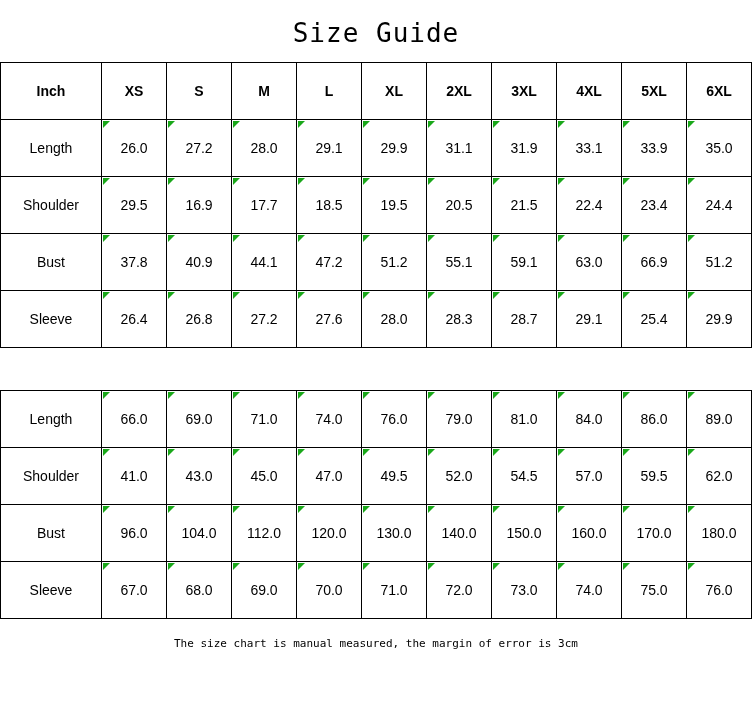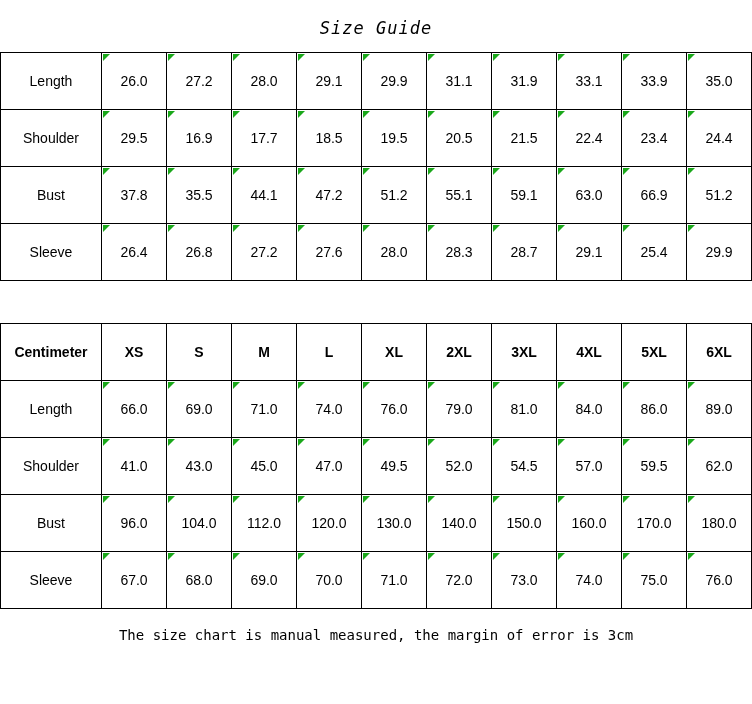--- a/index.html
+++ b/index.html
@@ -16,26 +16,25 @@
   }
   .page {
     position: relative;
     width: 752px;
     height: 704px;
     box-sizing: border-box;
   }
   .title {
     text-align: center;
     font-family: "DejaVu Sans Mono", monospace;
-    font-size: 17px;
+    font-size: 26px;
     letter-spacing: 1px;
     color: #000;
     padding-top: 18px;
     padding-bottom: 14px;
-    font-style: italic;
   }
   table.size-table {
     border-collapse: collapse;
     width: 752px;
     table-layout: fixed;
   }
   table.size-table td {
     border: 1px solid #000000;
     height: 54px;
     text-align: center;
@@ -70,21 +69,21 @@
   }
   .first-col { width: 101px; }
   .sizecol { width: 65px; }
   .gap {
     height: 42px;
     background: #ffffff;
   }
   .footnote {
     text-align: center;
     font-family: "DejaVu Sans Mono", monospace;
-    font-size: 14px;
+    font-size: 11px;
     padding-top: 18px;
     letter-spacing: 0px;
   }
 </style>
 </head>
 <body>
 
 <div class="page">
 
   <div class="title">Size Guide</div>
@@ -97,20 +96,33 @@
         <col class="sizecol">
         <col class="sizecol">
         <col class="sizecol">
       <col class="sizecol">
         <col class="sizecol">
         <col class="sizecol">
         <col class="sizecol">
         <col class="sizecol">
     </colgroup>
     <tbody>
+      <tr>
+        <td class="corner">Inch</td>
+        <td class="hdr">XS</td>
+        <td class="hdr">S</td>
+        <td class="hdr">M</td>
+        <td class="hdr">L</td>
+        <td class="hdr">XL</td>
+        <td class="hdr">2XL</td>
+        <td class="hdr">3XL</td>
+        <td class="hdr">4XL</td>
+        <td class="hdr">5XL</td>
+        <td class="hdr">6XL</td>
+      </tr>
 
       <tr>
         <td class="rowlabel">Length</td>
         <td class="mark">26.0</td>
         <td class="mark">27.2</td>
         <td class="mark">28.0</td>
         <td class="mark">29.1</td>
         <td class="mark">29.9</td>
         <td class="mark">31.1</td>
         <td class="mark">31.9</td>
@@ -129,21 +141,21 @@
         <td class="mark">20.5</td>
         <td class="mark">21.5</td>
         <td class="mark">22.4</td>
         <td class="mark">23.4</td>
         <td class="mark">24.4</td>
       </tr>
 
       <tr>
         <td class="rowlabel">Bust</td>
         <td class="mark">37.8</td>
-        <td class="mark">35.5</td>
+        <td class="mark">40.9</td>
         <td class="mark">44.1</td>
         <td class="mark">47.2</td>
         <td class="mark">51.2</td>
         <td class="mark">55.1</td>
         <td class="mark">59.1</td>
         <td class="mark">63.0</td>
         <td class="mark">66.9</td>
         <td class="mark">51.2</td>
       </tr>
 
@@ -173,33 +185,20 @@
         <col class="sizecol">
         <col class="sizecol">
         <col class="sizecol">
       <col class="sizecol">
         <col class="sizecol">
         <col class="sizecol">
         <col class="sizecol">
         <col class="sizecol">
     </colgroup>
     <tbody>
-      <tr>
-        <td class="corner">Centimeter</td>
-        <td class="hdr">XS</td>
-        <td class="hdr">S</td>
-        <td class="hdr">M</td>
-        <td class="hdr">L</td>
-        <td class="hdr">XL</td>
-        <td class="hdr">2XL</td>
-        <td class="hdr">3XL</td>
-        <td class="hdr">4XL</td>
-        <td class="hdr">5XL</td>
-        <td class="hdr">6XL</td>
-      </tr>
 
       <tr>
         <td class="rowlabel">Length</td>
         <td class="mark">66.0</td>
         <td class="mark">69.0</td>
         <td class="mark">71.0</td>
         <td class="mark">74.0</td>
         <td class="mark">76.0</td>
         <td class="mark">79.0</td>
         <td class="mark">81.0</td>

